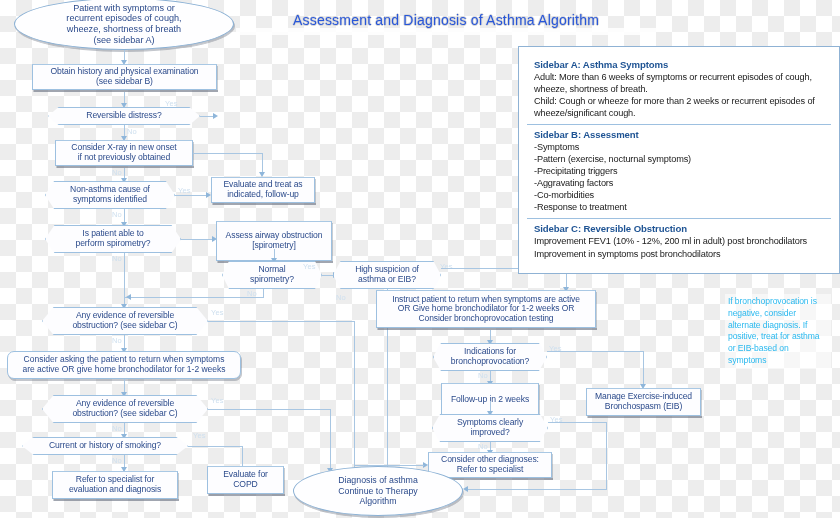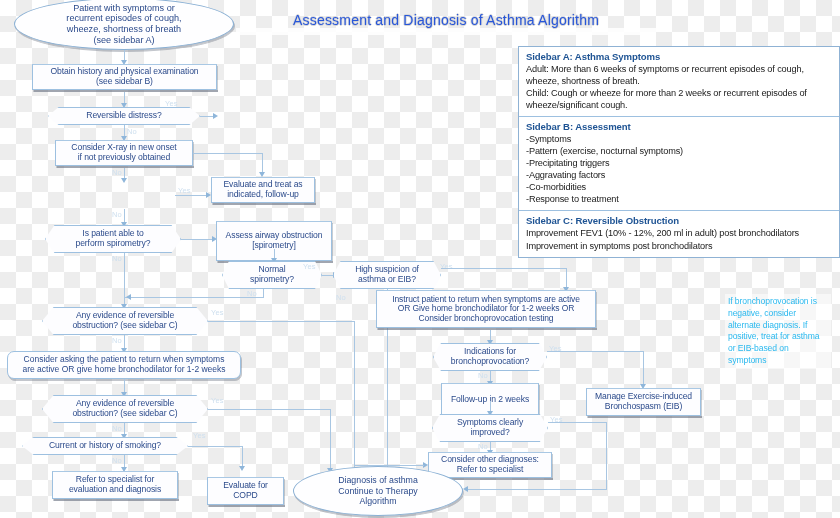--- a/index.html
+++ b/index.html
@@ -78,21 +78,21 @@
   .arw.dn{border-left:3.5px solid transparent;border-right:3.5px solid transparent;border-top:5px solid #8fb6da;}
   .arw.rt{border-top:3.5px solid transparent;border-bottom:3.5px solid transparent;border-left:5px solid #8fb6da;}
   .arw.lt{border-top:3.5px solid transparent;border-bottom:3.5px solid transparent;border-right:5px solid #8fb6da;}
 
   .elab{position:absolute;color:#cfe0ef;font-size:7.5px;letter-spacing:0.1px;}
 
   
   #sidebar{
     position:absolute;left:518px;top:46px;width:322px;
     background:#ffffff;border:1px solid #8fb2d4;box-sizing:border-box;
-    padding:0;
+    padding:8px;
   }
   .sb-sec{padding:4px 7px 5px 7px;border-bottom:1px solid #9dc0e0;}
   .sb-sec.last{border-bottom:none;}
   .sb-h{color:#1f5494;font-weight:bold;font-size:9.6px;margin-bottom:1px;letter-spacing:-0.1px;}
   .sb-l{color:#1a1a1a;font-size:9.2px;line-height:1.31;letter-spacing:-0.15px;}
 
   
   #cyanNote{
     position:absolute;left:725px;top:294px;width:106px;
     color:#2bb9ef;font-size:8.6px;line-height:1.37;
@@ -157,20 +157,26 @@
     <div>
       <div>Consider X-ray in new onset</div>
       <div>if not previously obtained</div>
     </div>
   </div>
 
   <div class="ln lnv" style="left:124px;top:168px;height:11px;"></div>
   <div class="arw dn" style="left:120.5px;top:178px;"></div>
   <div class="elab" style="left:112px;top:168px;">No</div>
 
+  <div class="hex" style="left:45px;top:181px;width:130px;height:28px;font-size:8.6px;">
+    <div>
+      <div>Non-asthma cause of</div>
+      <div>symptoms identified</div>
+    </div>
+  </div>
   <div class="elab" style="left:178px;top:186px;">Yes</div>
   <div class="elab" style="left:112px;top:210px;">No</div>
 
   <div class="ln lnh" style="left:175px;top:195px;width:32px;"></div>
   <div class="arw rt" style="left:206px;top:191.5px;"></div>
 
   <div class="node proc" style="left:211px;top:177px;width:104px;height:26px;font-size:8.6px;">
     <div>
       <div>Evaluate and treat as</div>
       <div>indicated, follow-up</div>
@@ -280,21 +286,21 @@
   <div class="ln lnv" style="left:124px;top:455px;height:13px;"></div>
   <div class="arw dn" style="left:120.5px;top:467px;"></div>
 
   <div class="node proc" style="left:52px;top:471px;width:126px;height:28px;font-size:8.6px;">
     <div>
       <div>Refer to specialist for</div>
       <div>evaluation and diagnosis</div>
     </div>
   </div>
 
-  <div class="node proc" style="left:207px;top:477px;width:77px;height:28px;font-size:8.6px;">
+  <div class="node proc" style="left:207px;top:466px;width:77px;height:28px;font-size:8.6px;">
     <div>
       <div>Evaluate for</div>
       <div>COPD</div>
     </div>
   </div>
 
   <div class="hex" style="left:333px;top:261px;width:108px;height:28px;font-size:8.6px;">
     <div>
       <div>High suspicion of</div>
       <div>asthma or EIB?</div>

